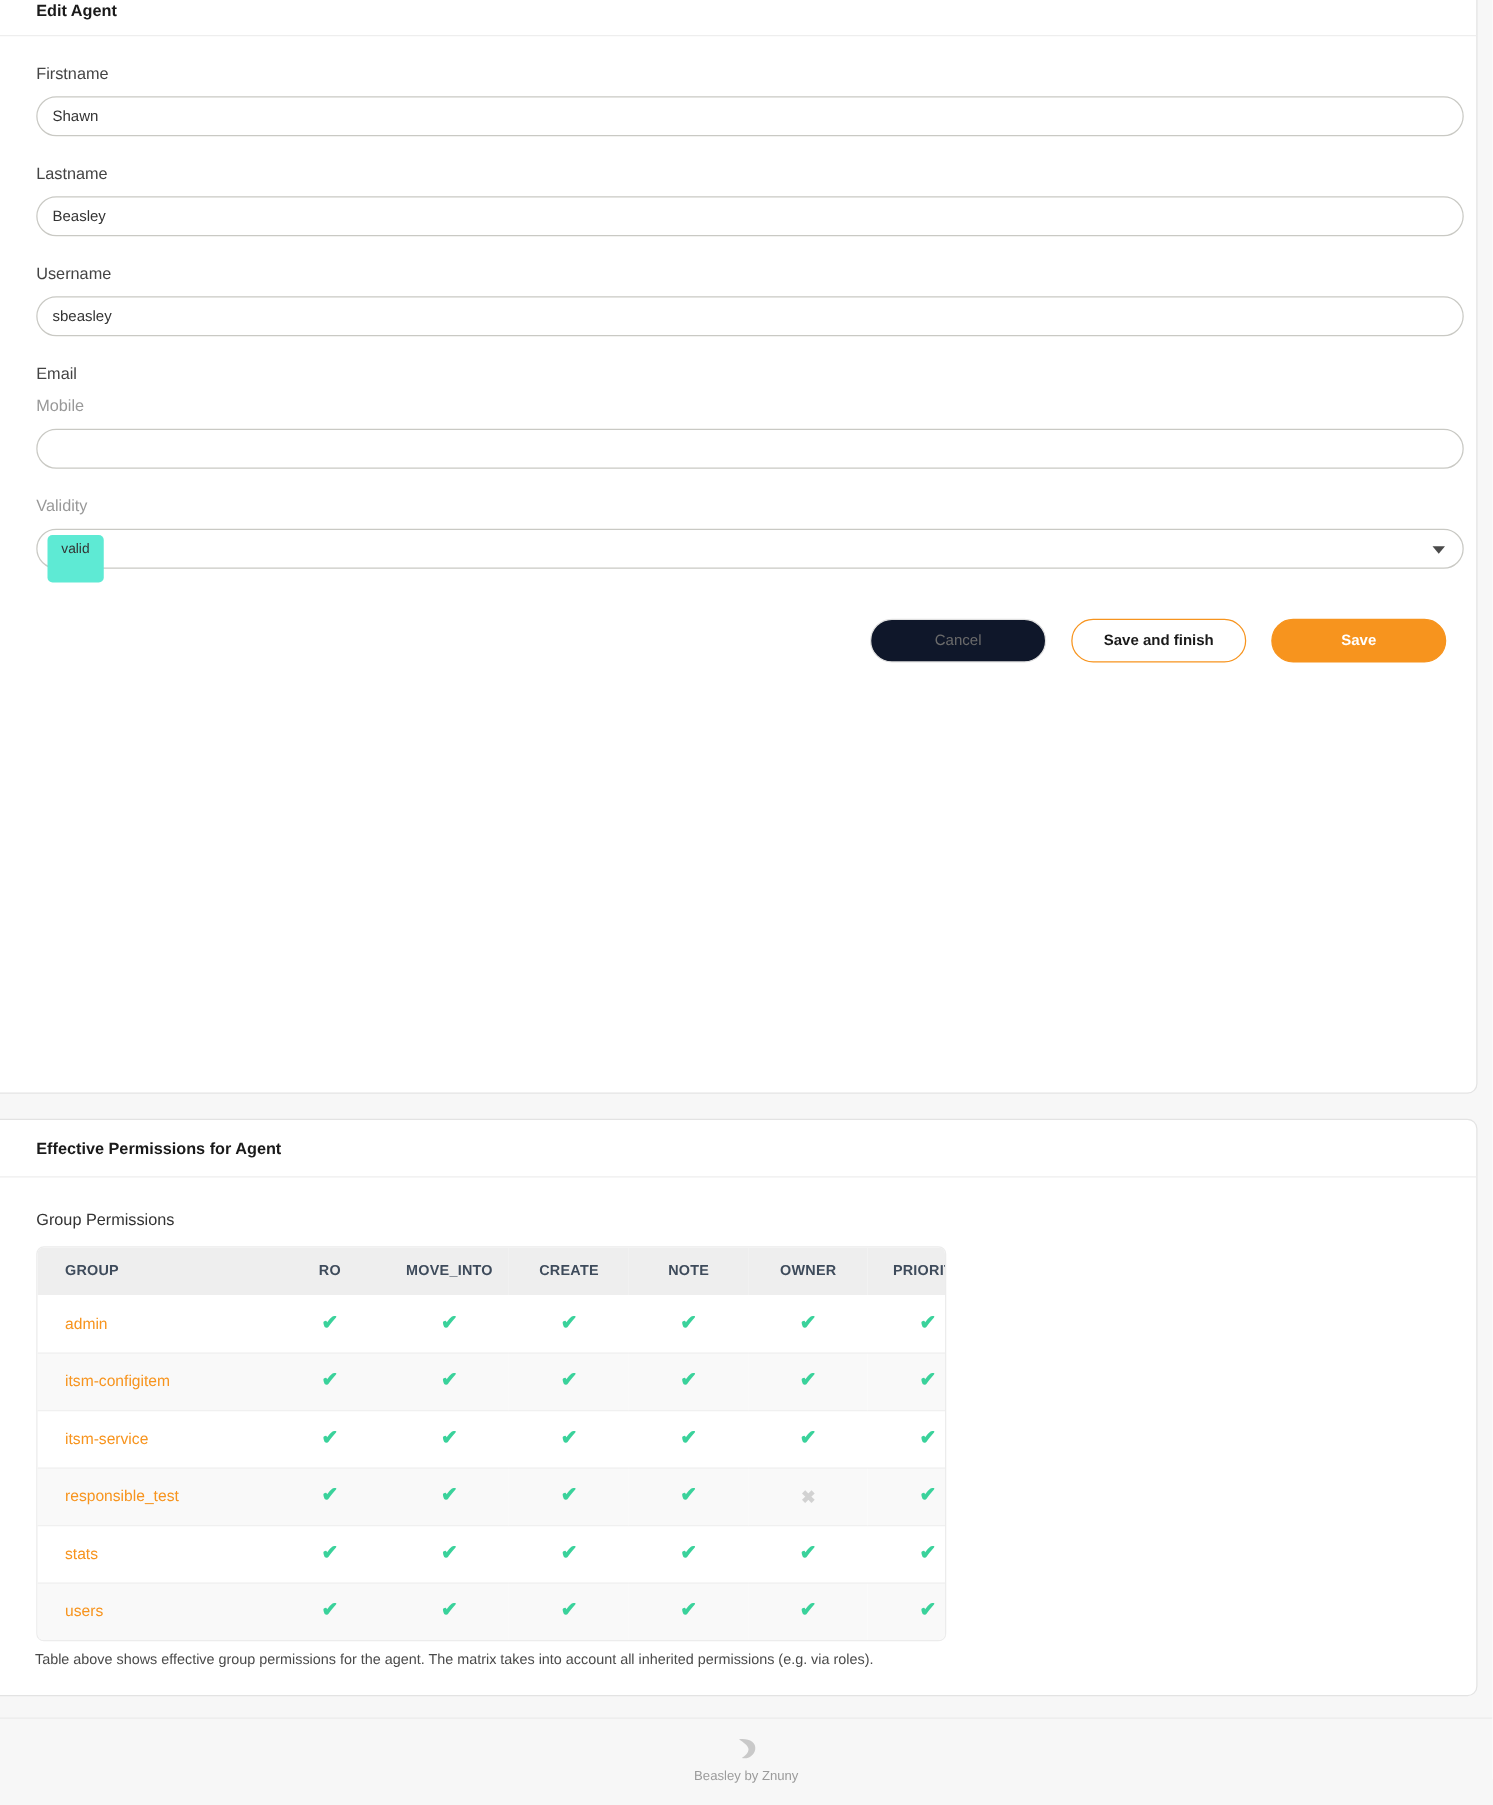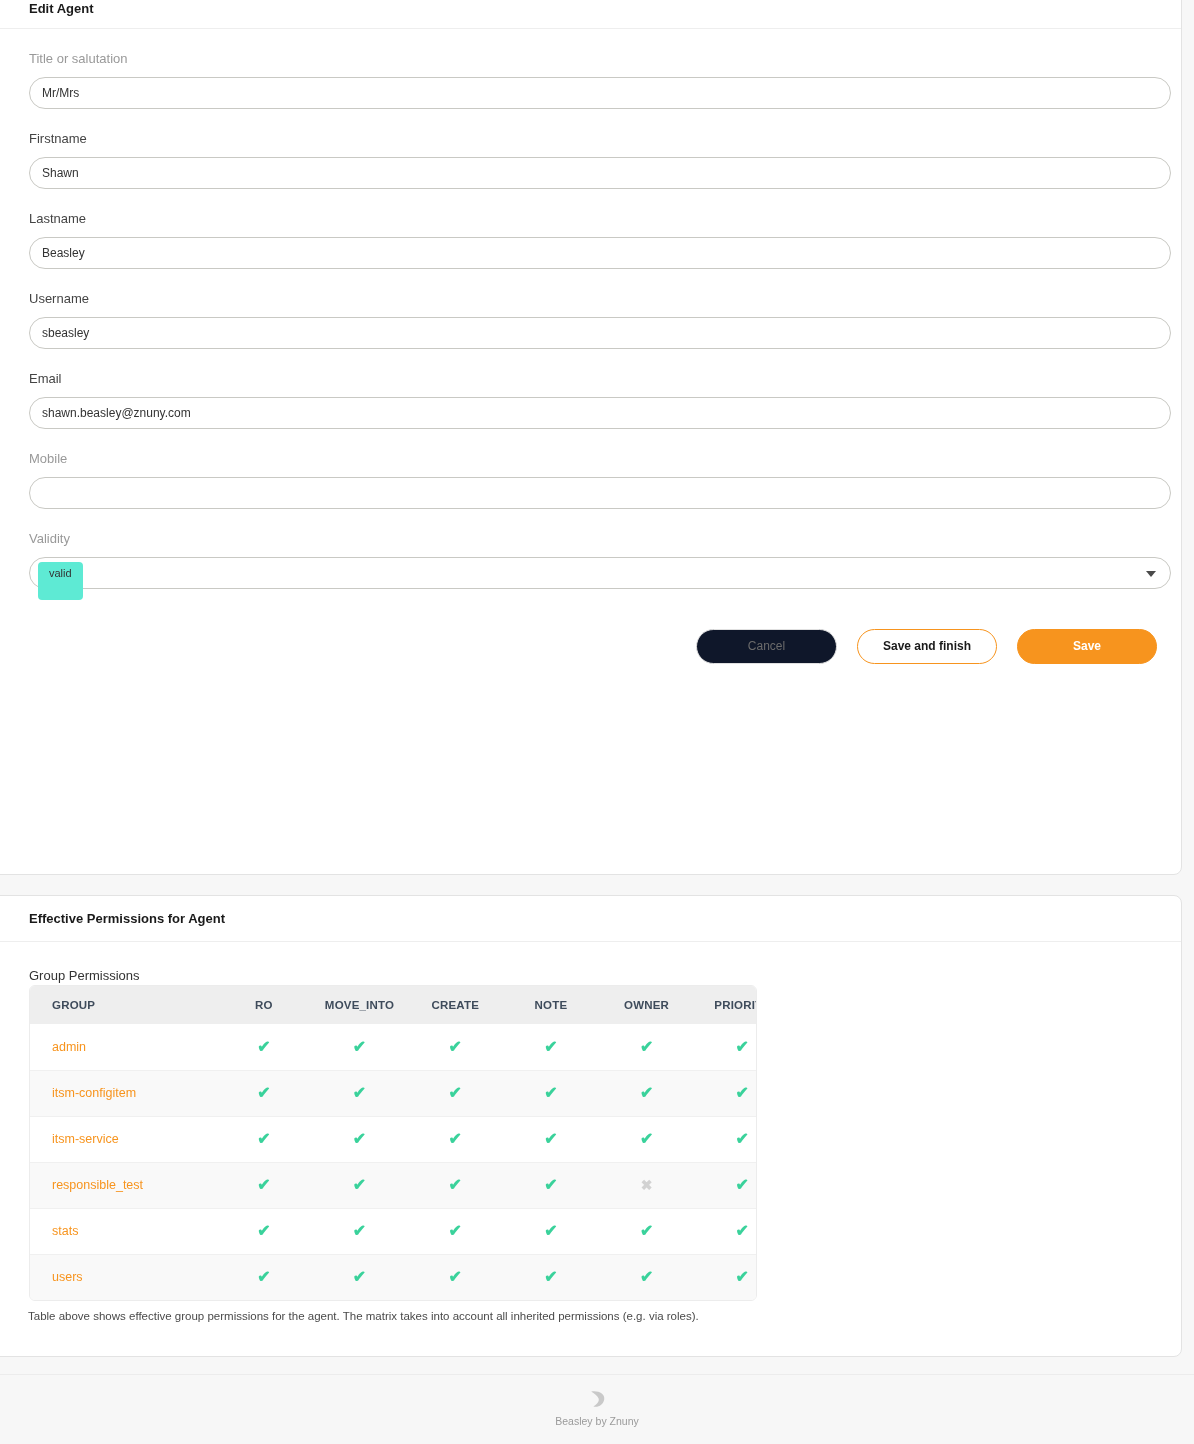--- a/index.html
+++ b/index.html
@@ -171,21 +171,21 @@
     color: #ffffff;
     font-weight: bold;
   }
 
   
   .perm-body { padding: 26px 0 0 38px; }
 
   .perm-subtitle {
     font-size: 13px;
     color: #333333;
-    margin-bottom: 2px;
+    margin-bottom: 14px;
   }
 
   .perm-table-wrap {
     width: 728px;
     border: 1px solid #ececec;
     border-radius: 6px;
     overflow: hidden;
     background: #ffffff;
   }
   table.perm-table {
@@ -273,39 +273,34 @@
 </head>
 <body>
 
 <div class="page">
 
   <section class="panel" id="edit-agent-panel">
     <div class="panel-header">Edit Agent</div>
     <div class="panel-body">
       <div class="form-wrap">
         <div id="form-fields">
-            <div class="field">
-              <label class="field-label muted">Title or salutation</label>
-              <input type="text" class="field-input" value="Mr/Mrs" style="">
-            </div>
             <div class="field">
               <label class="field-label">Firstname</label>
               <input type="text" class="field-input" value="Shawn" style="">
             </div>
             <div class="field">
               <label class="field-label">Lastname</label>
               <input type="text" class="field-input" value="Beasley" style="">
             </div>
             <div class="field">
               <label class="field-label">Username</label>
               <input type="text" class="field-input" value="sbeasley" style="">
             </div>
             <div class="field">
               <label class="field-label">Email</label>
-              <input type="text" class="field-input" value="shawn.beasley@znuny.com" style="">
             </div>
             <div class="field">
               <label class="field-label muted">Mobile</label>
               <input type="text" class="field-input" style="">
             </div>
           </div>
 
         <div class="field">
           <label class="field-label muted">Validity</label>
           <div class="select-box">

